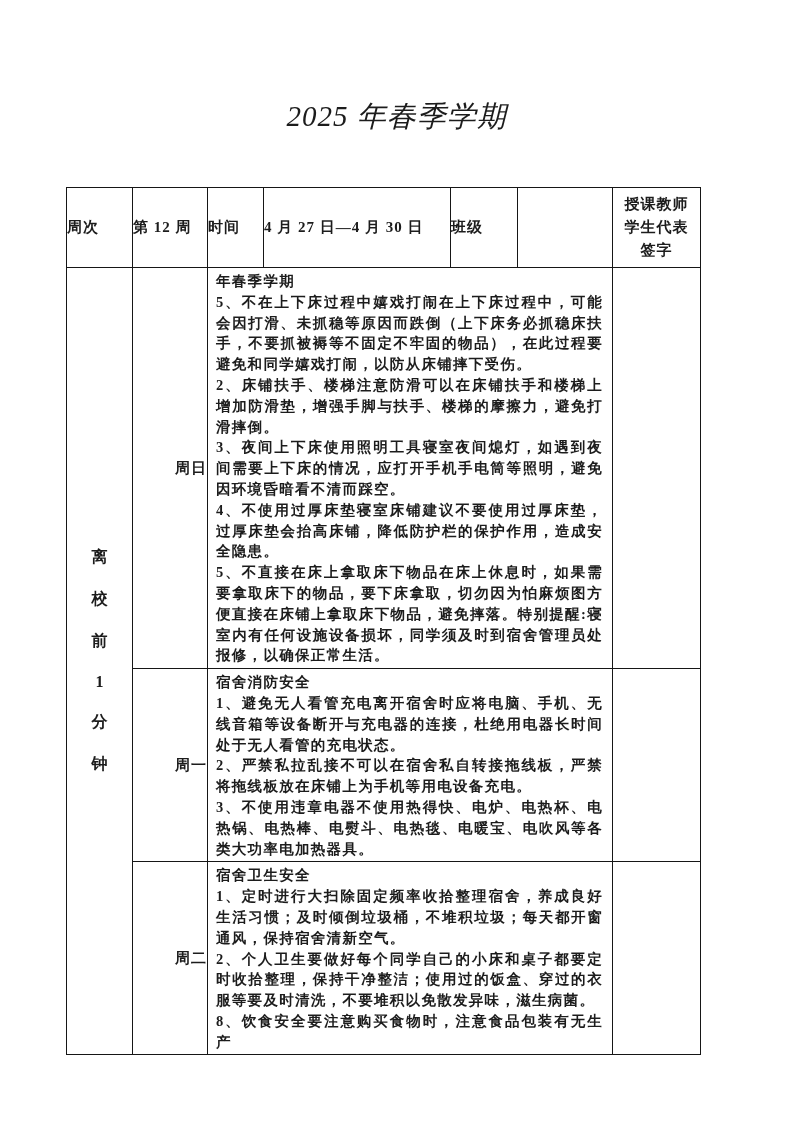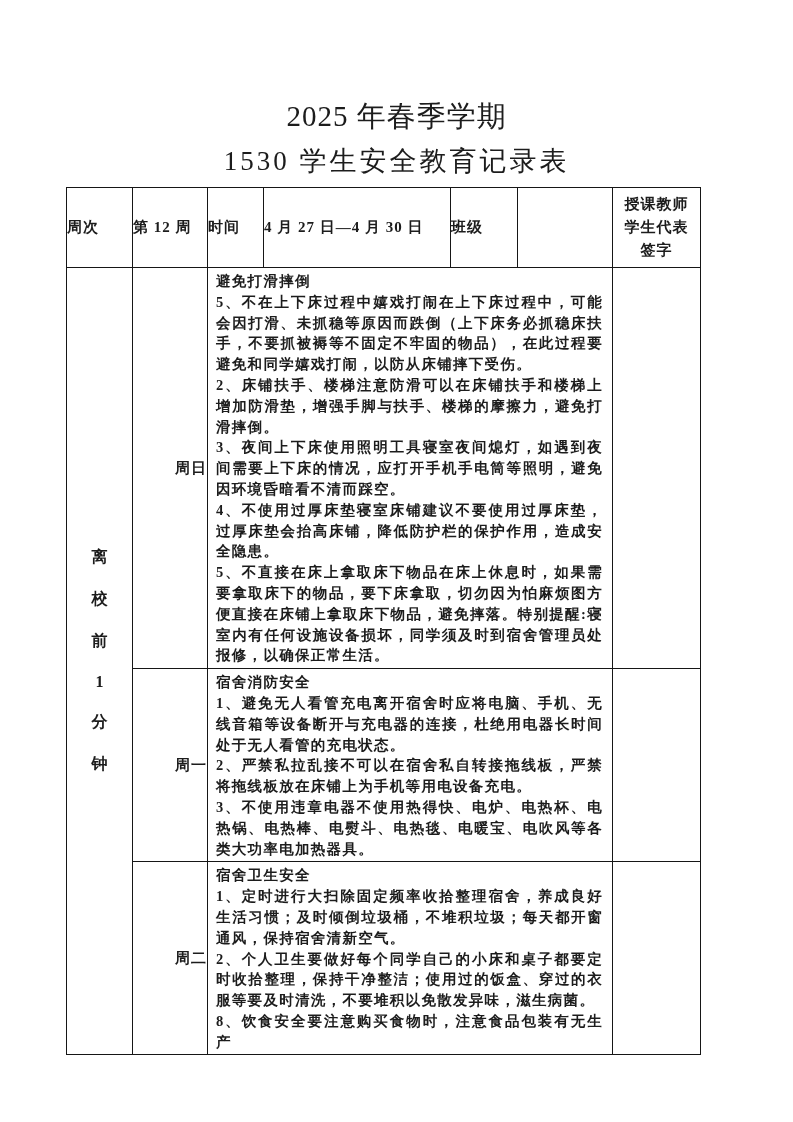--- a/index.html
+++ b/index.html
@@ -9,21 +9,21 @@
     width:793px; height:1122px;
     background:#ffffff;
     color:#1c1c1c;
     font-family:"Liberation Serif","DejaVu Serif",serif;
     overflow:hidden;
     margin:0 auto;
   }
   .title1 {
     position:absolute; top:97px; left:0; width:100%;
     text-align:center; font-size:29px; font-weight:400;
-    letter-spacing:1px; white-space:pre;
+    letter-spacing:1px; white-space:pre;font-style:italic;
   }
   .title2 {
     position:absolute; top:143px; left:0; width:100%;
     text-align:center; font-size:27px; font-weight:400;
     letter-spacing:3px; white-space:pre;
   }
   table.record {
     position:absolute; left:66px; top:187px;
     width:634px;
     border-collapse:collapse; table-layout:fixed;
@@ -58,21 +58,20 @@
   }
   .topic { text-align:left; }
   .sig-cell { background:#ffffff; }
 </style>
 </head>
 <body>
 
 <div class="page">
 
   <div class="title1">2025 年春季学期</div>
-  <div class="title2">1530 学生安全教育记录表</div>
 
   <table class="record">
     <colgroup>
       <col style="width:66px">
         <col style="width:75px">
         <col style="width:56px">
       <col style="width:187px">
         <col style="width:67px">
         <col style="width:95px">
       <col style="width:88px">
@@ -99,21 +98,21 @@
           <span>离</span>
           <span>校</span>
           <span>前</span>
           <span>1</span>
           <span>分</span>
           <span>钟</span>
         </div>
       </td>
       <td class="day-cell">周日</td>
       <td colspan="4" class="content-cell">
-        <div class="topic">避免打滑摔倒</div>
+        <div class="topic">年春季学期</div>
         <div class="para">5、不在上下床过程中嬉戏打闹在上下床过程中，可能会因打滑、未抓稳等原因而跌倒（上下床务必抓稳床扶手，不要抓被褥等不固定不牢固的物品），在此过程要避免和同学嬉戏打闹，以防从床铺摔下受伤。</div>
         <div class="para">2、床铺扶手、楼梯注意防滑可以在床铺扶手和楼梯上增加防滑垫，增强手脚与扶手、楼梯的摩擦力，避免打滑摔倒。</div>
         <div class="para">3、夜间上下床使用照明工具寝室夜间熄灯，如遇到夜间需要上下床的情况，应打开手机手电筒等照明，避免因环境昏暗看不清而踩空。</div>
         <div class="para">4、不使用过厚床垫寝室床铺建议不要使用过厚床垫，过厚床垫会抬高床铺，降低防护栏的保护作用，造成安全隐患。</div>
         <div class="para">5、不直接在床上拿取床下物品在床上休息时，如果需要拿取床下的物品，要下床拿取，切勿因为怕麻烦图方便直接在床铺上拿取床下物品，避免摔落。特别提醒:寝室内有任何设施设备损坏，同学须及时到宿舍管理员处报修，以确保正常生活。</div>
       </td>
       <td class="sig-cell"></td>
     </tr>
 
     <tr class="row1">

